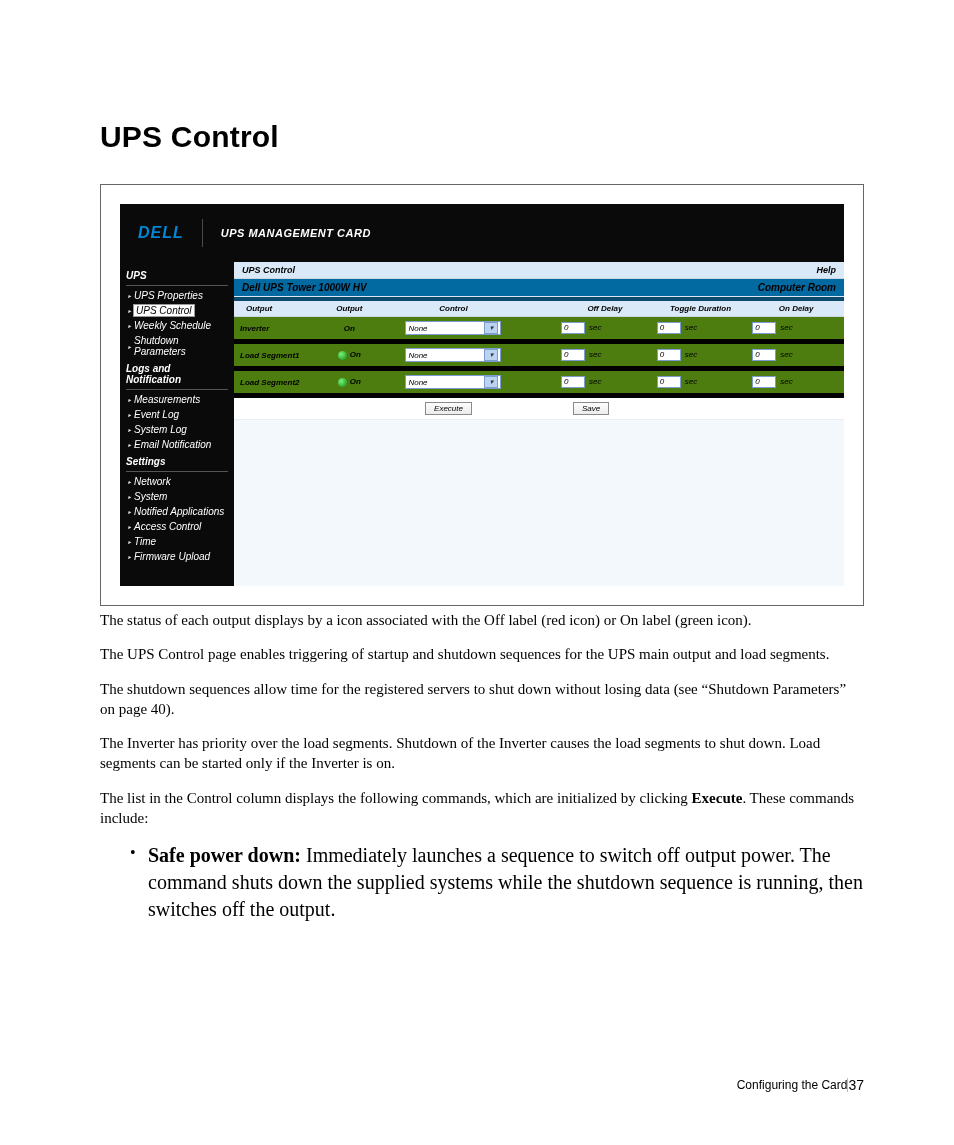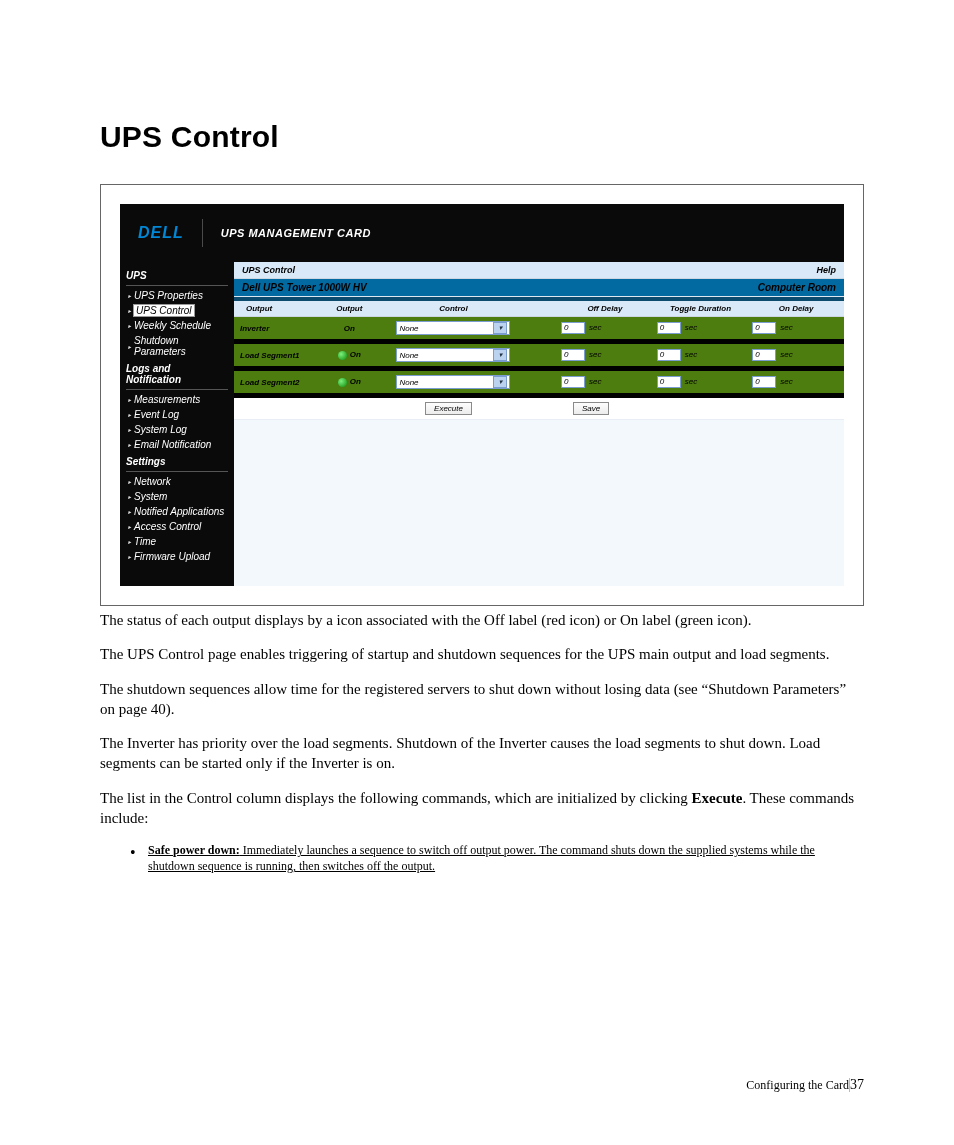--- a/index.html
+++ b/index.html
@@ -150,21 +150,21 @@
     text-align: center;
     vertical-align: middle;
   }
   table.grid td.lalign { text-align: left; padding-left: 6px; font-weight: 700; }
   .green-dot {
     display: inline-block; width: 9px; height: 9px; border-radius: 50%;
     background: radial-gradient(circle at 35% 35%, #7cf07c, #0a8a0a); vertical-align: middle;
     margin-right: 3px;
   }
   .ctl-select {
-    width: 114px; height: 14px; border: 1px solid #7a9ccf;
+    width: 96px; height: 14px; border: 1px solid #7a9ccf;
     background: linear-gradient(#fff,#fff);
     display: inline-flex; align-items: center; justify-content: space-between;
     padding: 0 2px; font-size: 8px; box-sizing: border-box;
   }
   .ctl-select .dd {
     width: 12px; height: 10px; background: #bcd3ef; color: #234;
     display: inline-flex; align-items:center; justify-content:center; font-size: 7px;
     border: 1px solid #7a9ccf;
   }
   .num-input {
@@ -183,38 +183,37 @@
   .btn {
     display:inline-block; font-size:8px; padding: 1px 8px;
     border: 1px solid #8a8a8a; background: linear-gradient(#fdfdfd,#ececec);
   }
 
   
   ul.bullets { list-style: none; padding: 0 0 0 30px; margin: 0; }
   ul.bullets > li {
     position: relative;
     padding-left: 18px;
-    font-size: 12px;
+    font-size: 20px;
     line-height: 1.35;
     margin-bottom: 8px;
-    text-decoration: underline;
   }
   ul.bullets > li::before {
     content: "•";
     position: absolute;
     left: 0; top: 0;
     font-size: 16px;
     color: #000;
   }
 
   .footer {
     position: absolute;
     bottom: 52px;
     right: 90px;
-    font-family: Liberation Serif, serif;
+    font-family: Liberation Sans, sans-serif;
     font-size: 12px;
     display: flex;
     align-items: center;
   }
   .footer .sep { color: #888; width:1px; height: 14px; background:#bbb; display:inline-block; }
   .footer .pg { font-size: 14px; }
 </style>
 </head>
 <body>
 <div class="page">

